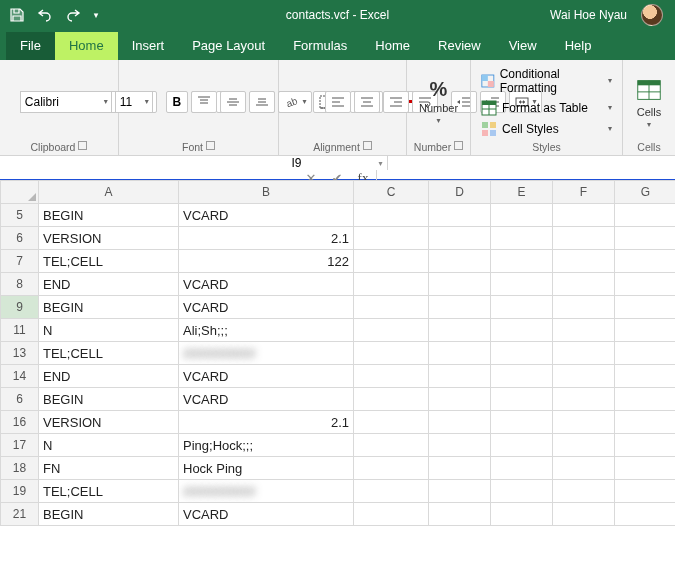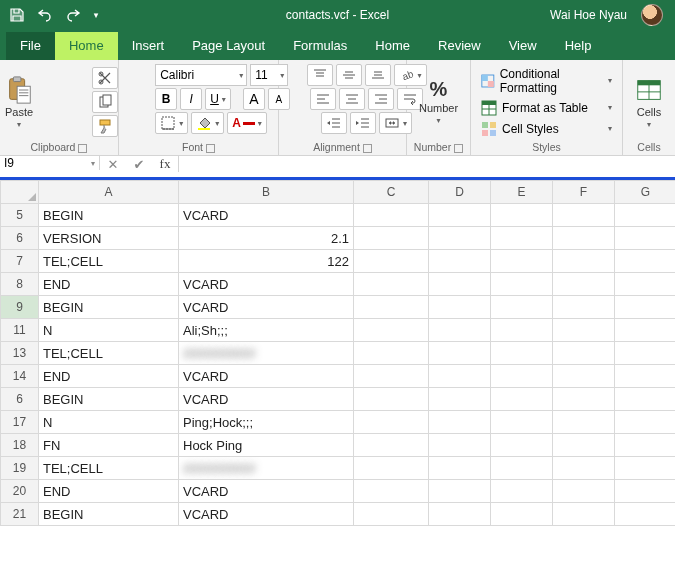--- a/index.html
+++ b/index.html
@@ -15,39 +15,39 @@
 .user-area .avatar { width:22px; height:22px; border-radius:50%; background:radial-gradient(circle at 40% 35%,#f3c89a 0 38%,#5a3a1f 40% 100%); border:1px solid rgba(255,255,255,.5);}
 
 .tabs-row { height:30px; background:#217346; display:flex; align-items:flex-end; padding-left:6px; color:#fff; gap:0;}
 .tab { padding:6px 14px 7px; font-size:13px; cursor:pointer;}
 .tab.file { background:#185c37;}
 .tab.active { background:#bef264; color:#217346;}
 .tabs-row .tellme { margin-left:10px; display:flex; align-items:center; gap:6px; padding:6px 8px; font-size:13px;}
 
 .ribbon { background:#f3f3f3; border-bottom:1px solid #d4d4d4; display:flex; height:96px; overflow:hidden;}
 .group { border-right:1px solid #d4d4d4; padding:4px 8px 2px; display:flex; flex-direction:column; align-items:center; justify-content:space-between;}
-.group-label { font-size:10.5px; color:#666; display:flex; align-items:flex-end; gap:3px; padding-top:2px;}
+.group-label { font-size:10.5px; color:#666; display:flex; align-items:flex-start; gap:3px; padding-top:2px;}
 .dlg { width:9px; height:9px; border:1px solid #9b9b9b; position:relative;}
 .dlg::after{content:"";position:absolute;right:-1px;bottom:-1px;width:4px;height:4px;border-right:1px solid #9b9b9b;border-bottom:1px solid #9b9b9b;}
 .group-content { display:flex; align-items:center; gap:6px; flex:1;}
 .rbtn { height:22px; min-width:22px; border:1px solid #c8c8c8; background:#fff; display:flex; align-items:center; justify-content:center; font-size:12px; cursor:pointer; border-radius:2px; padding:0 4px;}
 .rbtn.split::after{content:"▾"; font-size:8px; margin-left:3px; color:#666;}
-.stack { display:flex; flex-direction:column; gap:2px;margin-left:48px;}
+.stack { display:flex; flex-direction:row; gap:13px;margin-left:48px;}
 .rowf { display:flex; gap:3px; align-items:center;}
 .big-btn { display:flex; flex-direction:column; align-items:center; justify-content:center; gap:2px; cursor:pointer; padding:2px 4px;}
 .big-btn .lbl { font-size:11px; color:#333; line-height:1;}
 .icon-svg { width:16px; height:16px; }
 .icon-lg { width:30px; height:30px;}
 .sel { height:22px; border:1px solid #c8c8c8; background:#fff; font-size:12px; padding:0 14px 0 4px; position:relative; display:flex; align-items:center; cursor:pointer;}
 .sel::after{content:"▾"; position:absolute; right:3px; font-size:8px; color:#666;}
 .styles-list { display:flex; flex-direction:column; gap:3px;}
 .style-item{ display:flex; align-items:center; gap:5px; font-size:12px; cursor:pointer; padding:1px 2px;}
 .style-item .chv{font-size:8px;color:#666;margin-left:auto;}
 
-.fx-bar { height:24px; border-bottom:3px solid #1d4ed8; display:flex; align-items:flex-start; background:#fff;}
+.fx-bar { height:24px; border-bottom:1px solid #1d4ed8; display:flex; align-items:center; background:#fff;flex-direction:column;}
 .name-box { width:100px; border-right:1px solid #d4d4d4; display:flex; align-items:center; padding:0 4px; font-size:12px; position:relative;}
 .name-box::after{content:"▾"; font-size:8px; color:#888; margin-left:auto;}
 .fx-btns { display:flex; align-items:center; border-right:1px solid #d4d4d4;}
 .fx-btn { width:26px; display:flex; align-items:center; justify-content:center; color:#888; font-size:13px; cursor:pointer;}
 .fx-btn.fx { font-family:"Times New Roman",serif; color:#444;}
 .formula-input { flex:1; padding:0 6px; font-size:12px; display:flex; align-items:center;}
 
 .grid-area { flex:1; overflow:hidden; position:relative;}
 table.grid { border-collapse:collapse; table-layout:fixed; width:100%; font-size:13px; color:#222;}
 table.grid th, table.grid td { border:1px solid #d9d9d9; height:23px; padding:0 4px; overflow:hidden; white-space:nowrap;}
@@ -448,20 +448,30 @@
             <th class="rowh">6</th>
             <td>BEGIN</td>
             <td>VCARD</td>
             <td></td>
             <td></td>
             <td></td>
             <td></td>
             <td></td>
           </tr>
           <tr>
+            <th class="rowh">16</th>
+            <td>VERSION</td>
+            <td class="num">2.1</td>
+            <td></td>
+            <td></td>
+            <td></td>
+            <td></td>
+            <td></td>
+          </tr>
+          <tr>
             <th class="rowh">17</th>
             <td>N</td>
             <td>Ping;Hock;;;</td>
             <td></td>
             <td></td>
             <td></td>
             <td></td>
             <td></td>
           </tr>
           <tr>
@@ -471,30 +481,20 @@
             <td></td>
             <td></td>
             <td></td>
             <td></td>
             <td></td>
           </tr>
           <tr>
             <th class="rowh">19</th>
             <td>TEL;CELL</td>
             <td class="blur">0000000000</td>
-            <td></td>
-            <td></td>
-            <td></td>
-            <td></td>
-            <td></td>
-          </tr>
-          <tr>
-            <th class="rowh">20</th>
-            <td>END</td>
-            <td>VCARD</td>
             <td></td>
             <td></td>
             <td></td>
             <td></td>
             <td></td>
           </tr>
           <tr>
             <th class="rowh">21</th>
             <td>BEGIN</td>
             <td>VCARD</td>

